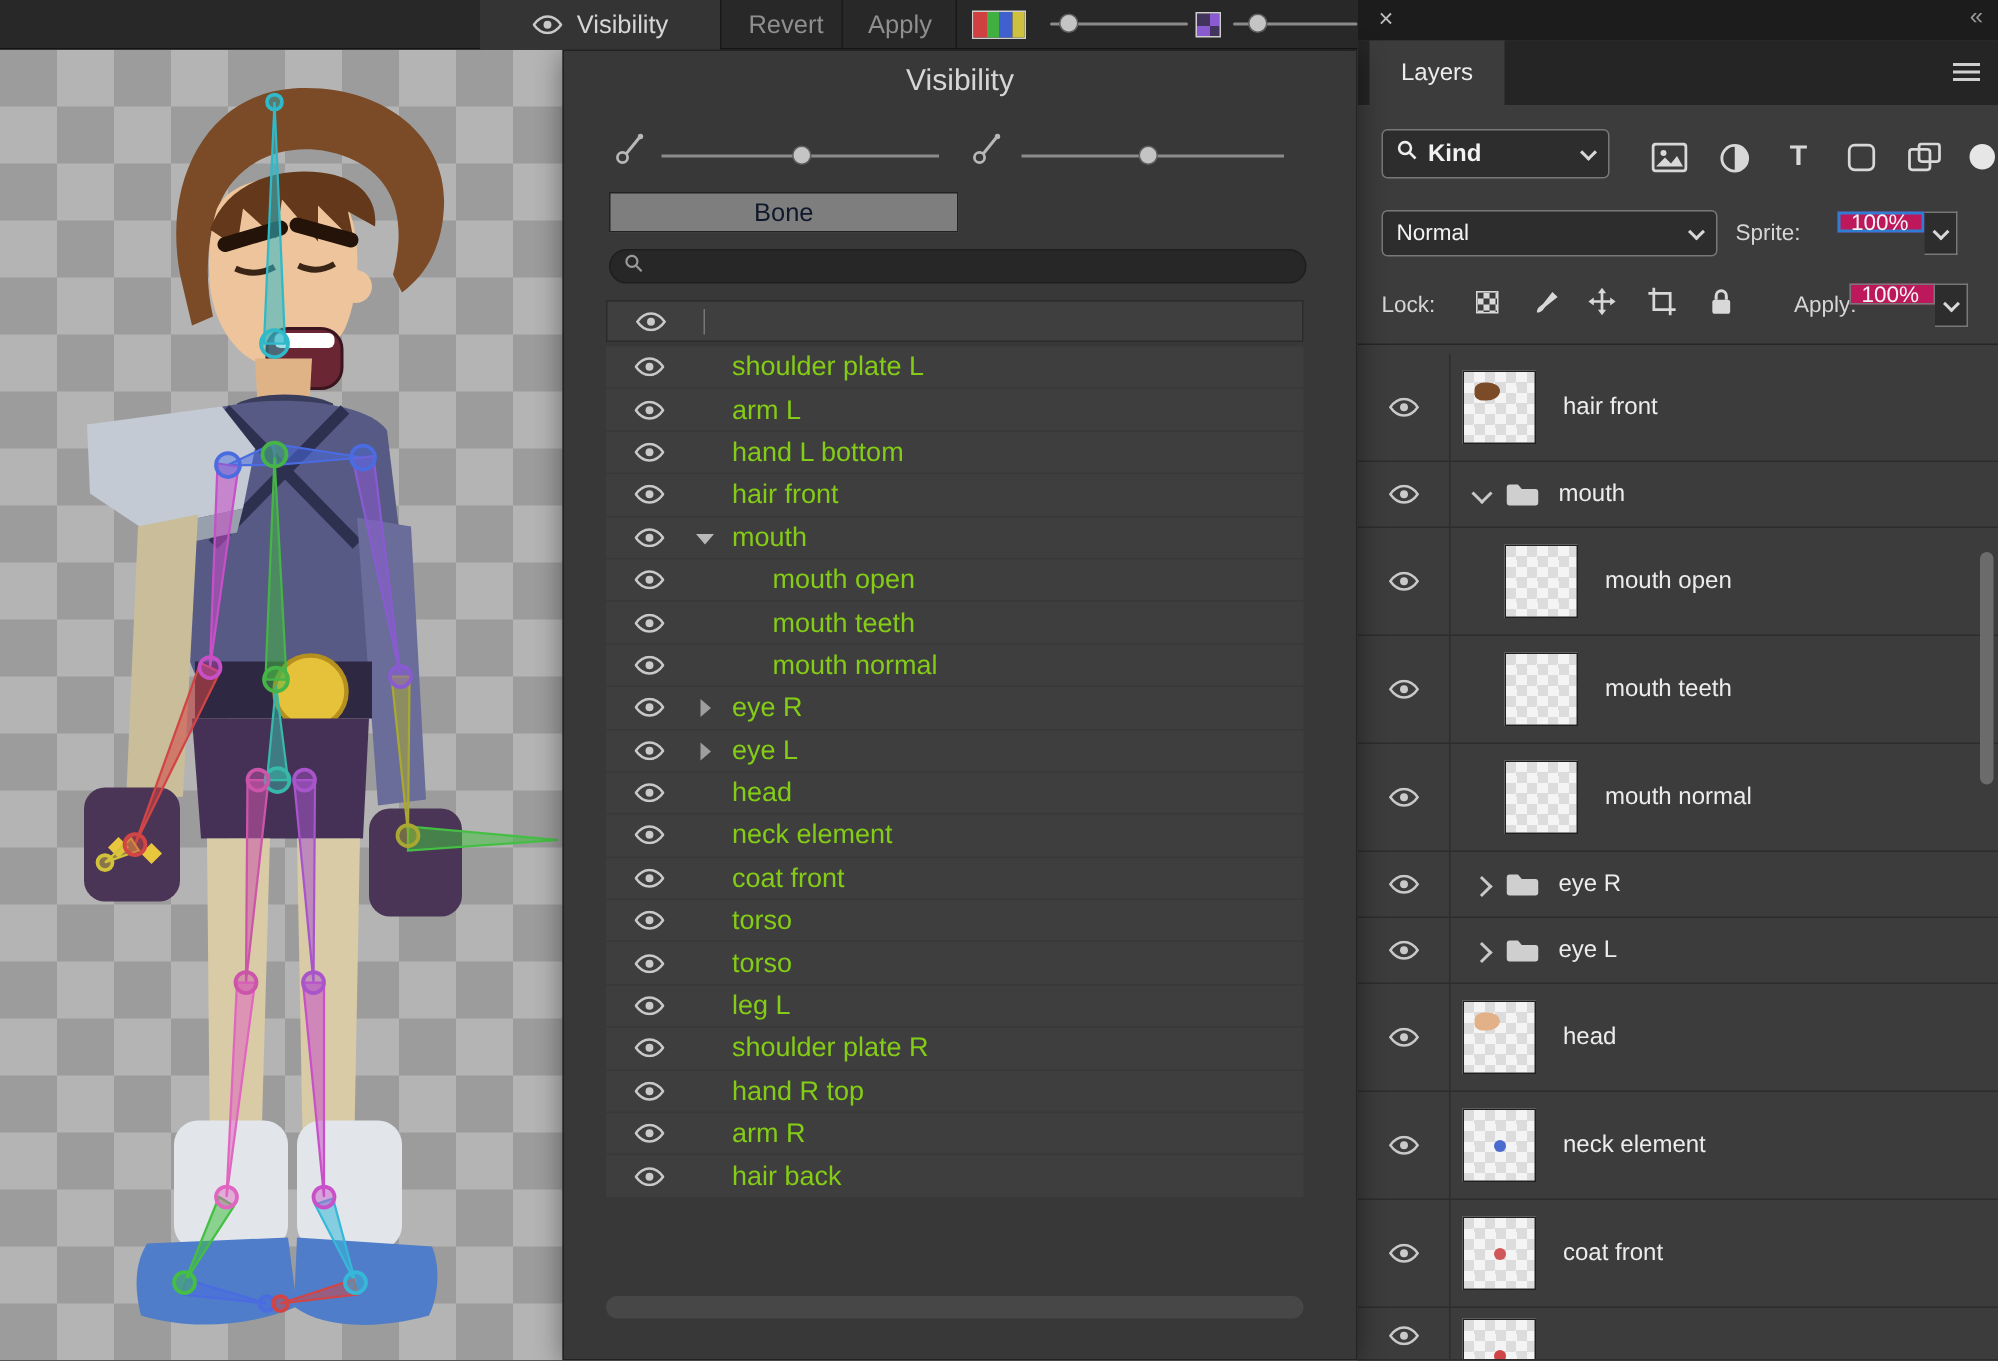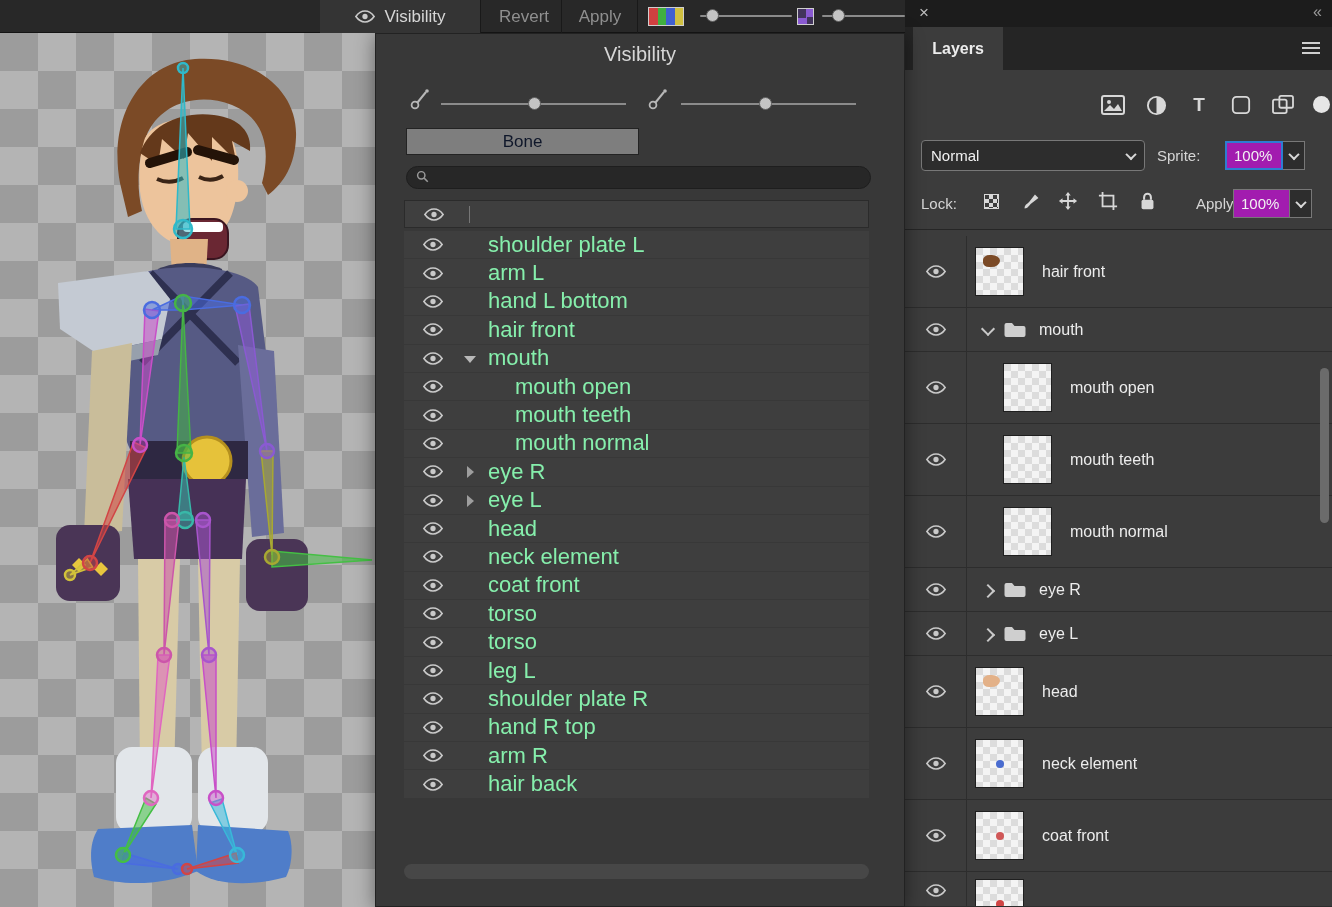--- a/index.html
+++ b/index.html
@@ -41,45 +41,45 @@
   .vp-head{position:absolute;left:28px;right:35px;top:166px;height:28px;background:#3f3f3f;border:1px solid #2b2b2b;
     display:flex;align-items:center}
   .vp-head .hsep{width:1px;height:17px;background:#767676;margin-left:6px}
   .vp-head .hname{flex:1;text-align:center;color:#c6c6c6;font-size:17px}
   .vp-list{position:absolute;left:28px;right:35px;top:197px}
   .vrow{display:flex;align-items:center;height:27.4px;background:#3e3e3e;margin-bottom:1px}
   .cell-eye{width:58px;flex:0 0 58px;display:flex;justify-content:center}
   .tri{width:18px;flex:0 0 18px;height:27px;position:relative}
   .tri.down::before{content:"";position:absolute;top:11px;left:2px;border-left:6px solid transparent;border-right:6px solid transparent;border-top:7px solid #b8b8b8}
   .tri.right::before{content:"";position:absolute;top:8px;left:5px;border-top:6px solid transparent;border-bottom:6px solid transparent;border-left:7px solid #9e9e9e}
-  .vlabel{font-size:22px;color:#86efac;margin-left:8px;white-space:nowrap}
+  .vlabel{font-size:18px;color:#84cc16;margin-left:8px;white-space:nowrap}
   .vrow.ind1 .vlabel{margin-left:35px}
   .vp-hscroll{position:absolute;left:28px;right:35px;top:830px;height:15px;border-radius:8px;background:#474747}
 
   
   .ps{position:absolute;left:905px;top:0;width:427px;height:907px;background:#3c3c3c;overflow:hidden}
   .ps-header{position:absolute;left:0;top:0;right:0;height:27px;background:#1c1c1c}
   .ps-close{position:absolute;left:14px;top:3px;color:#bdbdbd;font-size:17px}
   .ps-collapse{position:absolute;right:10px;top:3px;color:#9a9a9a;font-size:16px}
   .ps-tabs{position:absolute;left:0;top:27px;right:0;height:43px;background:#252525}
   .ps-tab{position:absolute;left:8px;top:0;width:90px;height:43px;background:#3c3c3c;color:#ececec;
-    font-size:16px;font-weight:700;display:flex;align-items:center;justify-content:center}
+    font-size:16px;font-weight:400;display:flex;align-items:center;justify-content:center}
   .burger{position:absolute;right:12px;top:15px;width:18px}
   .burger i{display:block;height:2px;background:#cfcfcf;margin-bottom:3px}
   .combo{border:1.5px solid #787878;border-radius:4px;background:#2d2d2d;color:#f2f2f2;display:flex;align-items:center;padding:0 9px;gap:7px}
   .cdown{width:8px;height:8px;border-right:2px solid #d8d8d8;border-bottom:2px solid #d8d8d8;transform:rotate(45deg) translate(-1px,-1px);flex:0 0 8px}
   .kind{position:absolute;left:16px;top:86px;width:152px;height:33px;font-weight:700;font-size:16px}
   .kind .lbl{flex:1}
   .ficon{position:absolute;top:94px;display:flex;align-items:center;justify-content:center;width:24px;height:22px;color:#d8d8d8}
   .tglyph{font-size:19px;font-weight:700;color:#d8d8d8}
   .fcircle{position:absolute;left:408px;top:96px;width:17px;height:17px;border-radius:50%;background:#e6e6e6}
   .blend{position:absolute;left:16px;top:140px;width:224px;height:31px;font-size:15px}
   .blend .lbl{flex:1}
   .pslbl{position:absolute;font-size:15px;color:#d6d6d6}
-  .valbox{position:absolute;height:29px;background:#a21caf;color:#f2f2f2;font-size:15px;display:flex;align-items:center;padding-left:7px}
+  .valbox{position:absolute;height:14px;background:#be185d;color:#f2f2f2;font-size:15px;display:flex;align-items:center;padding-left:7px}
   .valdd{position:absolute;height:29px;width:22px;border:1.5px solid #787878;border-left:none;display:flex;align-items:center;justify-content:center;background:#2d2d2d}
   .licon{position:absolute;top:189px;width:24px;height:24px;display:flex;align-items:center;justify-content:center}
   .lchecker{width:15px;height:15px;border:1px solid #d8d8d8;
     background:conic-gradient(#d8d8d8 0 90deg,transparent 0 180deg,#d8d8d8 0 270deg,transparent 0) 0 0/8px 8px}
   .ps-sep{position:absolute;left:0;right:0;top:229px;height:1px;background:#262626}
   .ps-list{position:absolute;left:0;right:0;top:236px;bottom:0;background:#3c3c3c}
   .psrow{display:flex;align-items:center;height:72px;border-bottom:1px solid #2d2d2d;position:relative;overflow:hidden}
   .pseye-cell{width:62px;flex:0 0 62px;height:100%;display:flex;align-items:center;justify-content:center;border-right:1px solid #2d2d2d}
   .psthumb{width:49px;height:49px;flex:0 0 49px;margin-left:8px;border:1px solid #1f1f1f;position:relative;
     background:conic-gradient(#f4f4f4 0 90deg,#dcdcdc 0 180deg,#f4f4f4 0 270deg,#dcdcdc 0) 0 0/14px 14px #fff}
@@ -478,20 +478,30 @@
     </div>
     <div class="ps-tabs">
       <div class="ps-tab">Layers</div>
       <span class="burger">
           <i></i>
           <i></i>
           <i></i>
         </span>
     </div>
 
+    <div class="combo kind">
+      <span>
+        <svg width="14" height="14" viewBox="0 0 16 16">
+            <circle cx="6.5" cy="6.5" r="4.5" fill="none" stroke="#ededed" stroke-width="2"></circle>
+            <path d="M10 10 L14.5 14.5" stroke="#ededed" stroke-width="2"></path>
+          </svg>
+      </span>
+      <span class="lbl">Kind</span>
+      <span class="cdown"></span>
+    </div>
 
     <span class="ficon" style="left:196px">
       <svg width="24" height="20" viewBox="0 0 24 20">
           <rect x="1" y="1" width="22" height="18" rx="2" fill="none" stroke="#d8d8d8" stroke-width="2"></rect>
           <circle cx="8" cy="7" r="2" fill="#d8d8d8"></circle>
           <path d="M3 16 L9 10 L13 14 L17 9 L21 16 Z" fill="#d8d8d8"></path>
         </svg>
     </span>
     <span class="ficon" style="left:239px">
       <svg width="21" height="21" viewBox="0 0 22 22">

